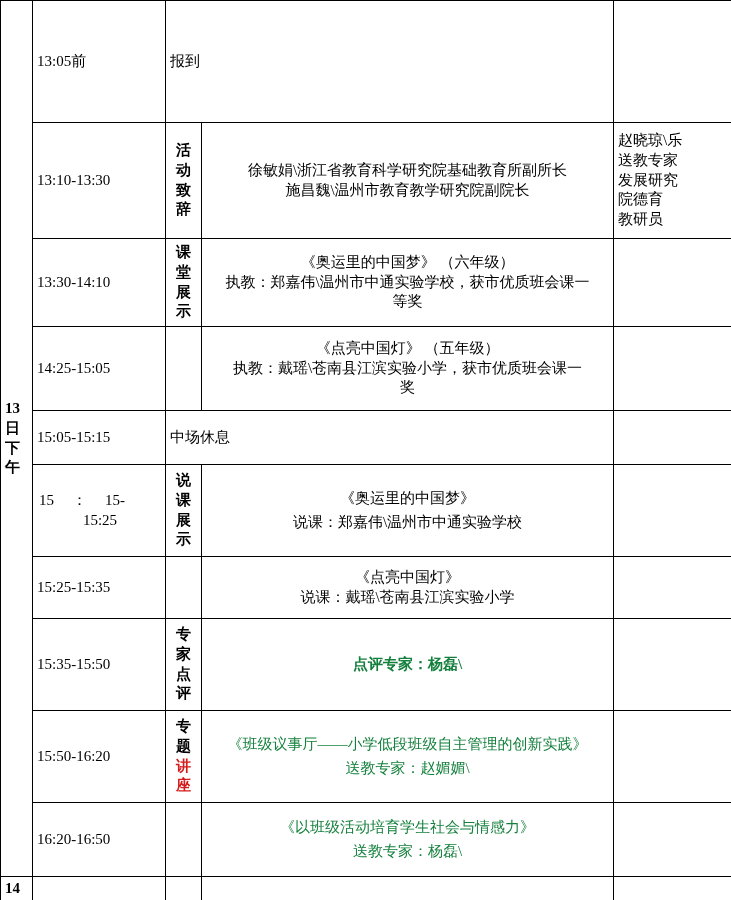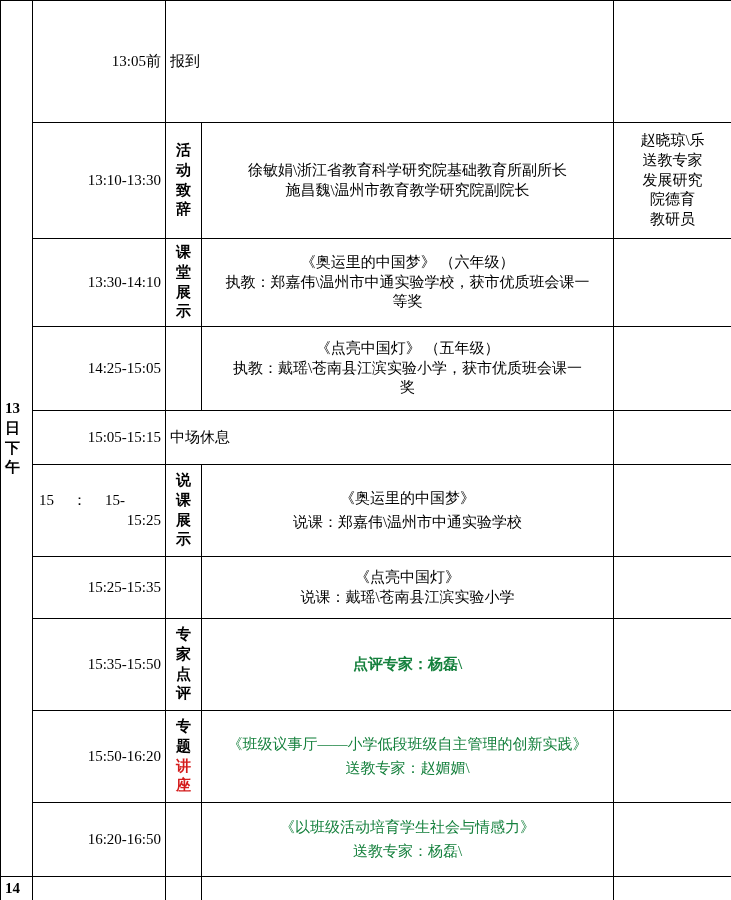--- a/index.html
+++ b/index.html
@@ -43,26 +43,26 @@
     font-weight: bold;
     font-size: 15px;
     line-height: 1.22;
     padding: 2px 1px;
     letter-spacing: 0px;
   }
   td.day .dnum { display: block; }
   td.day .dchar { display: block; }
 
   td.time {
-    text-align: right;
+    text-align: left;
     font-size: 15px;
     white-space: nowrap;
   }
   td.time.spread {
-    text-align: right;
+    text-align: center;
     padding-left: 6px;
     white-space: normal;
   }
   td.time .spread-line {
     display: flex;
     justify-content: space-between;
     width: 86px;
   }
   td.kind {
     text-align: center;
@@ -74,21 +74,21 @@
   }
   td.kind span { display: block; }
   td.body {
     text-align: center;
     font-size: 15px;
     padding-left: 6px;
     padding-right: 6px;
   }
   td.body .line { display: block; }
   td.note {
-    text-align: center;
+    text-align: left;
     font-size: 15px;
     line-height: 1.3;
     padding-left: 4px;
     padding-right: 2px;
   }
   td.note span { display: block; }
   td.center-span {
     text-align: left;
     font-size: 16px;
   }

